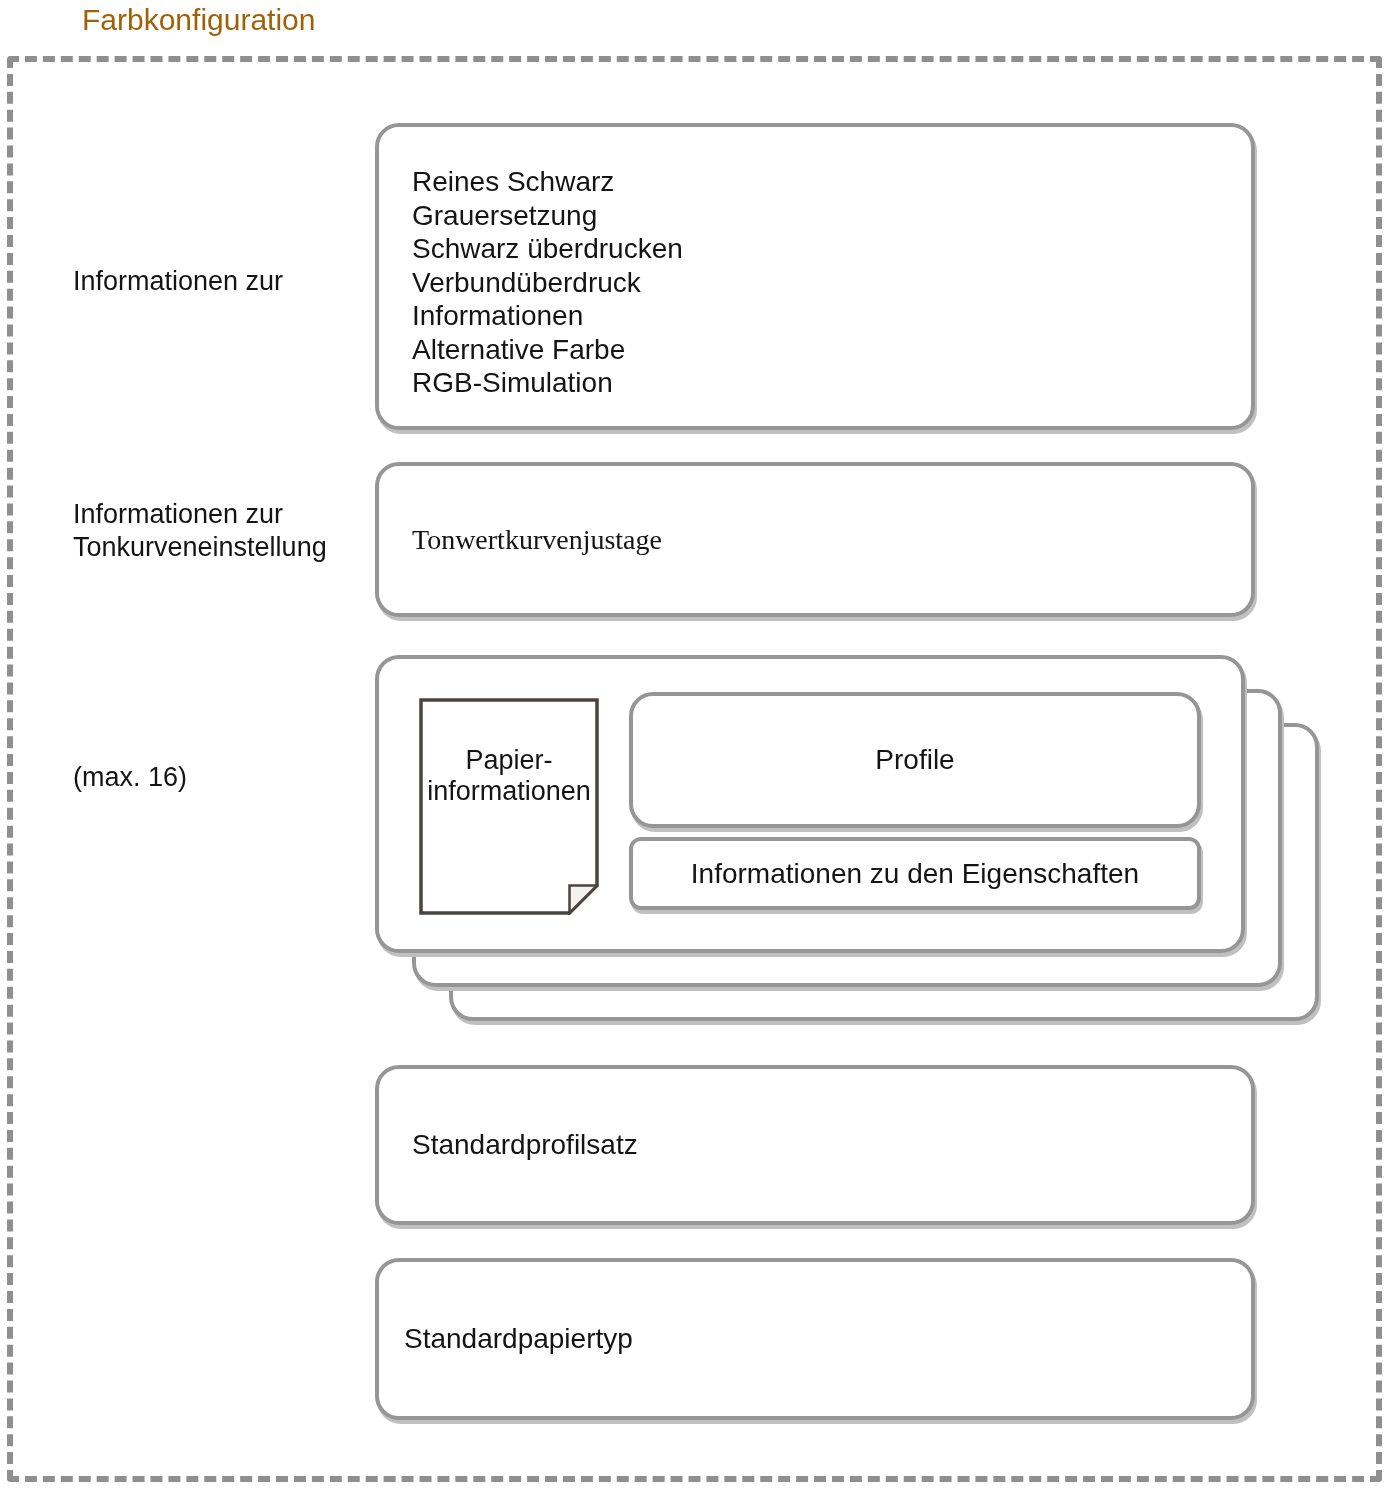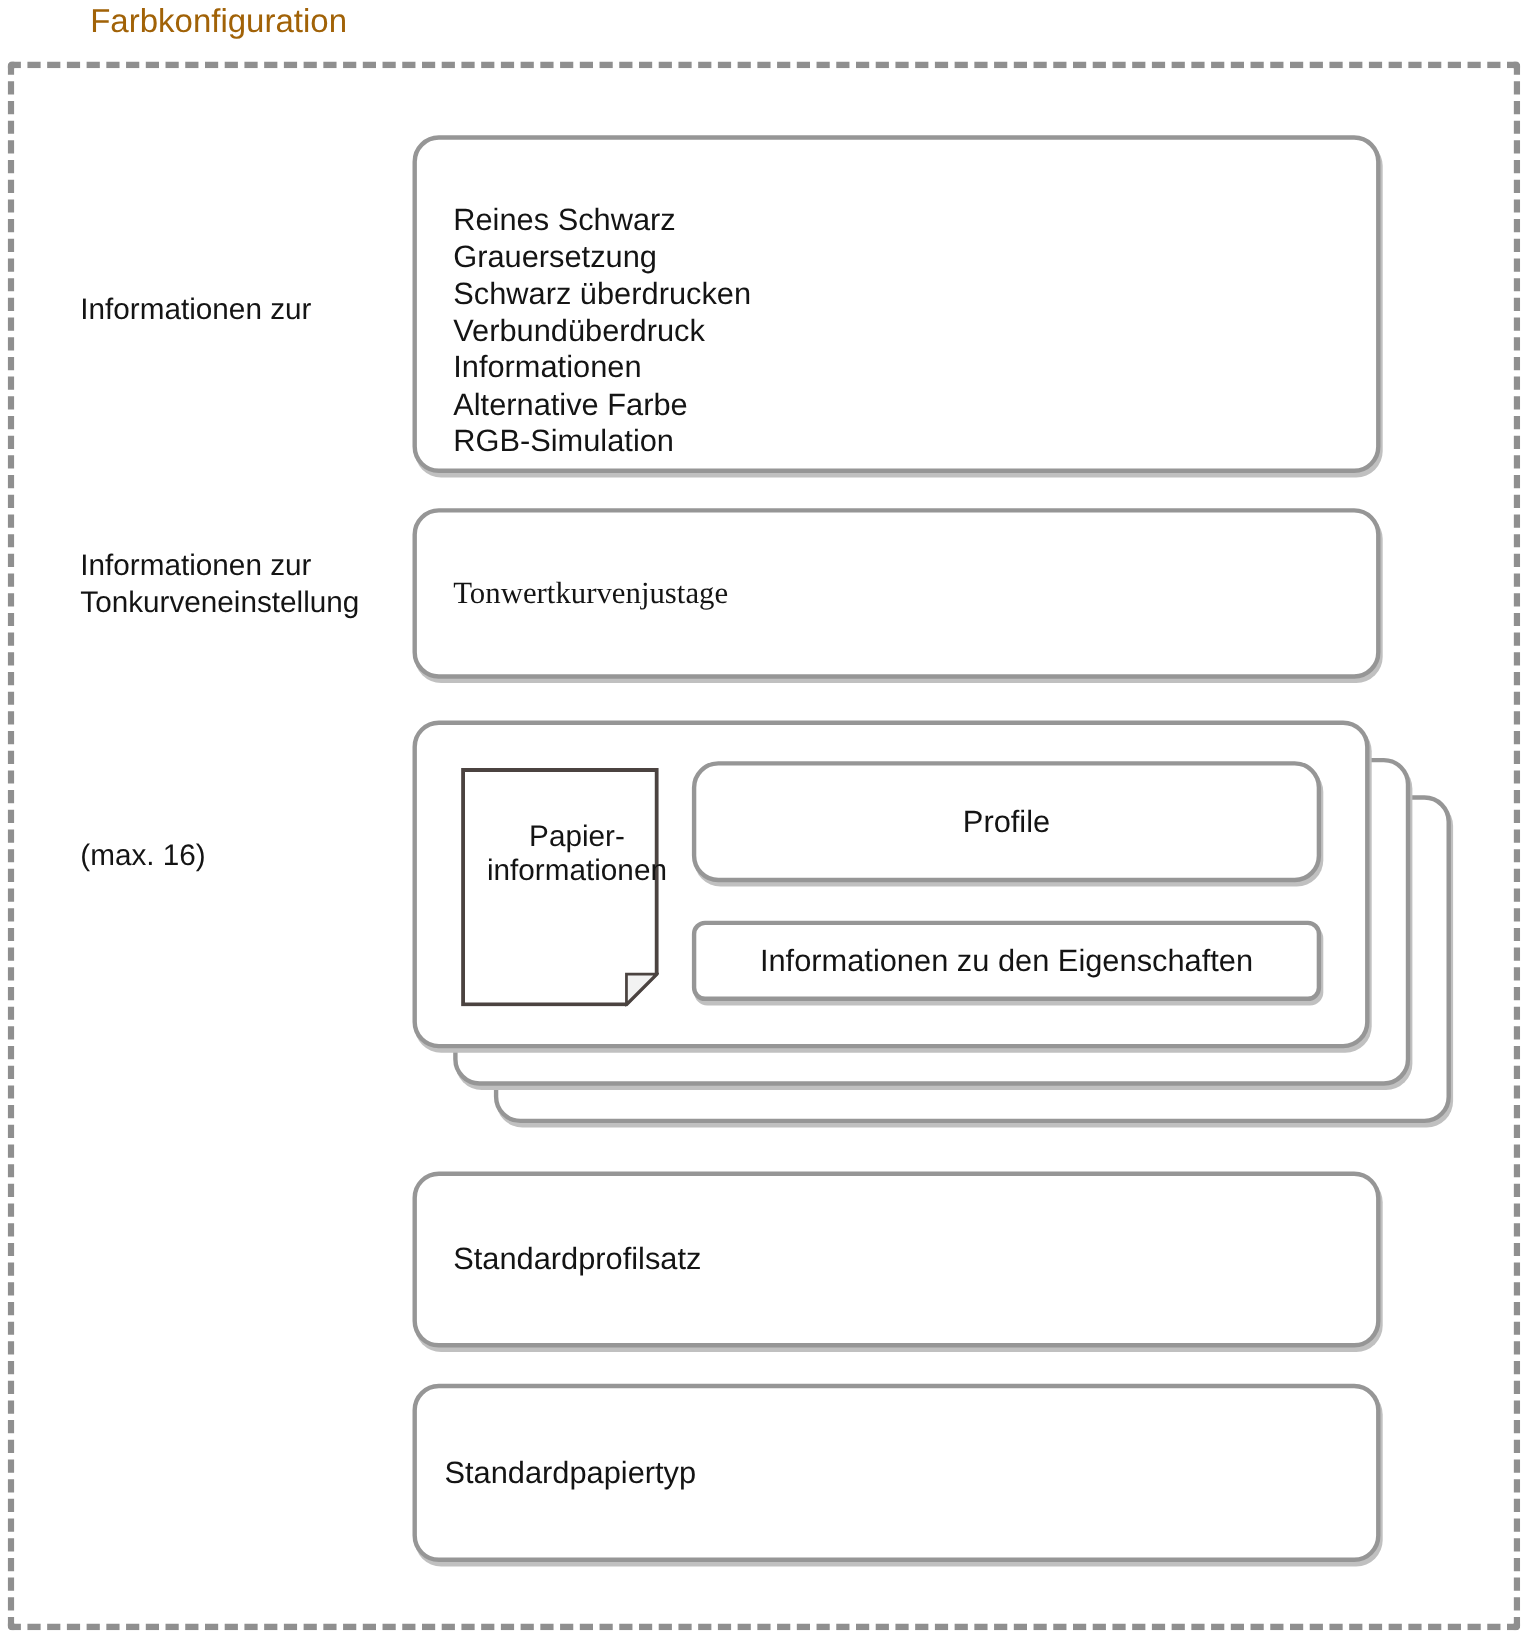--- a/index.html
+++ b/index.html
@@ -33,52 +33,52 @@
     box-shadow:2px 4px 0 #c0c0c0;
     font-size:28px;
   }
   .row-label{
     position:absolute;left:73px;width:300px;
     text-align:left;
     font-size:27px;line-height:33px;
   }
   .row-label.wide-pitch{line-height:35px;}
   
-  .box-basic{left:375px;top:123px;width:880px;height:307px;padding:56px 20px 0 33px;}
+  .box-basic{left:375px;top:123px;width:880px;height:307px;padding:38px 20px 0 33px;}
   .box-basic .list-line{line-height:33.5px;white-space:nowrap;}
   
   .box-tone{left:375px;top:462px;width:880px;height:155px;display:flex;align-items:center;padding-left:33px;font-family:Liberation Serif, serif;}
   
   .stack-layer{left:375px;top:655px;width:870px;height:298px;}
   .stack-layer.l2{left:412px;top:689px;}
   .stack-layer.l3{left:449px;top:723px;}
   .stack-front{z-index:3;}
   .stack-layer.l2{z-index:2;}
   .stack-layer.l3{z-index:1;}
   .paper{
-    position:absolute;left:40px;top:39px;width:180px;height:167px;padding-left:31px;
+    position:absolute;left:40px;top:39px;width:180px;height:167px;
   }
   .paper svg{position:absolute;left:0;top:0;}
   .paper .paper-text{
     position:absolute;left:0;top:0;width:100%;height:100%;
     display:flex;flex-direction:column;align-items:center;justify-content:center;
     text-align:center;font-size:27px;line-height:31px;
     transform:translateY(-6px);
   }
   .inner-box{
     position:absolute;
     box-sizing:border-box;
     background:#ffffff;
     border:4px solid #969696;
     border-radius:24px;
     box-shadow:2px 4px 0 #c0c0c0;
     display:flex;align-items:center;justify-content:center;
     font-size:28px;
   }
-  .inner-profile{left:250px;top:33px;width:572px;height:110px;}
+  .inner-profile{left:250px;top:33px;width:572px;height:136px;}
   .inner-props{left:250px;top:178px;width:572px;height:73px;border-radius:12px;}
   
   .box-default-profile{left:375px;top:1065px;width:880px;height:160px;display:flex;align-items:center;padding-left:33px;}
   .box-default-paper{left:375px;top:1258px;width:880px;height:162px;display:flex;align-items:center;padding-left:25px;}
 </style>
 </head>
 <body>
 
 <div class="canvas">
 

